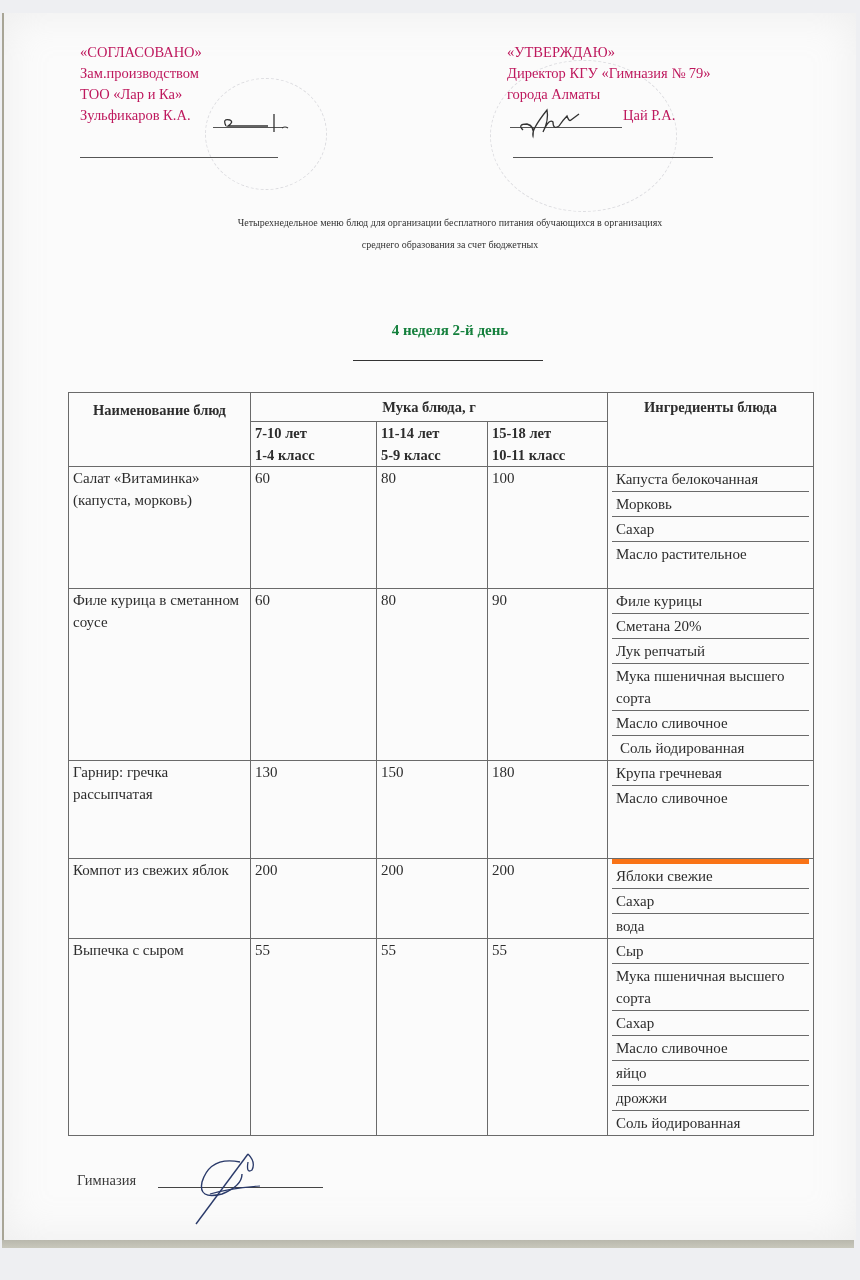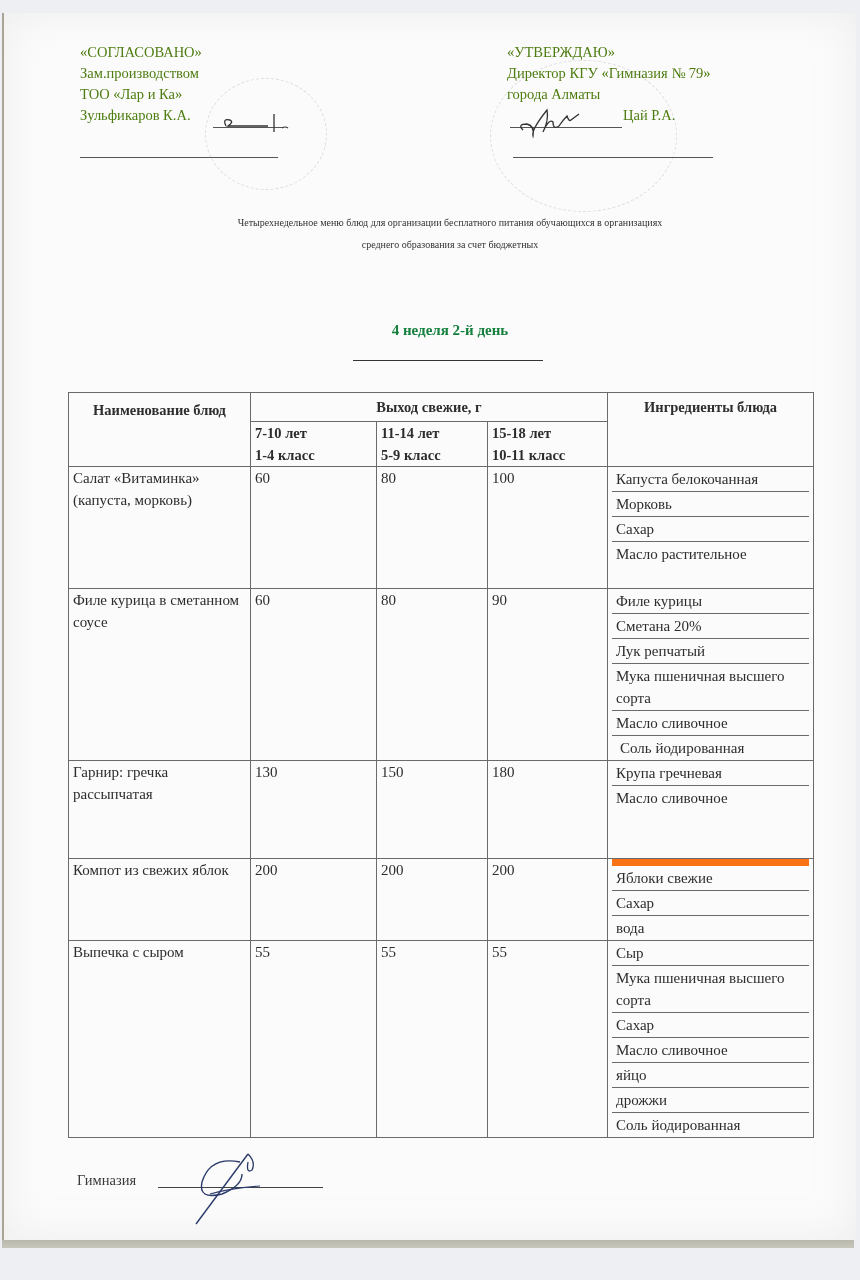--- a/index.html
+++ b/index.html
@@ -10,21 +10,21 @@
   .page {
     position:absolute; left:2px; top:13px; width:852px; height:1227px;
     background:#fbfbfb;
     border-left:2px solid #a8a596;
     box-shadow: inset 0 0 40px rgba(200,200,200,0.25);
   }
   .bottom-strip {
     position:absolute; left:2px; top:1240px; width:852px; height:8px;
     background:linear-gradient(#b9b8ad,#c8c7bb);
   }
-  .hdr { position:absolute; font-size:14.5px; line-height:21px; color:#4d7c0f; }
+  .hdr { position:absolute; font-size:14.5px; line-height:21px; color:#be185d; }
   .hdr div { white-space:nowrap; }
   .hdr-left { left:80px; top:42px; }
   .hdr-right { left:507px; top:42px; }
   .sig-line { position:absolute; height:1px; background:#555; }
   .stamp {
     position:absolute; border:1px dashed #c9c9cf; border-radius:50%; opacity:0.6;
   }
   .title-block {
     position:absolute; left:70px; top:212px; width:760px; text-align:center;
     font-size:10px; line-height:22px; color:#333;
@@ -104,21 +104,21 @@
   <colgroup>
     <col style="width:182px">
     <col style="width:126px">
     <col style="width:111px">
     <col style="width:120px">
     <col style="width:206px">
   </colgroup>
   <thead>
     <tr>
       <th class="center" rowspan="2" style="padding-top:6px;">Наименование блюд</th>
-      <th class="center" colspan="3" style="padding-top:3px;height:25px;">Выход свежие, г</th>
+      <th class="center" colspan="3" style="padding-top:3px;height:25px;">Мука блюда, г</th>
       <th class="center" rowspan="2" style="padding-top:3px;">Ингредиенты блюда</th>
     </tr>
     <tr>
       <th class="left">
           <div>7-10 лет</div>
           <div>1-4 класс</div>
         </th>
       <th class="left">
           <div>11-14 лет</div>
           <div>5-9 класс</div>
@@ -169,21 +169,21 @@
         <div class="ing-row" style="border-bottom:none;">Масло сливочное</div>
       </td>
     </tr>
 
     <tr style="height:78px;">
       <td>Компот из свежих яблок</td>
       <td>200</td>
       <td>200</td>
       <td>200</td>
       <td class="ingcell" style="vertical-align:bottom;">
-        <div class="ing-row" style="border-top:7px solid #f97316;">Яблоки свежие</div>
+        <div class="ing-row" style="border-top:5px solid #f97316;">Яблоки свежие</div>
         <div class="ing-row">Сахар</div>
         <div class="ing-row">вода</div>
       </td>
     </tr>
 
     <tr style="height:195px;">
       <td>Выпечка с сыром</td>
       <td>55</td>
       <td>55</td>
       <td>55</td>

